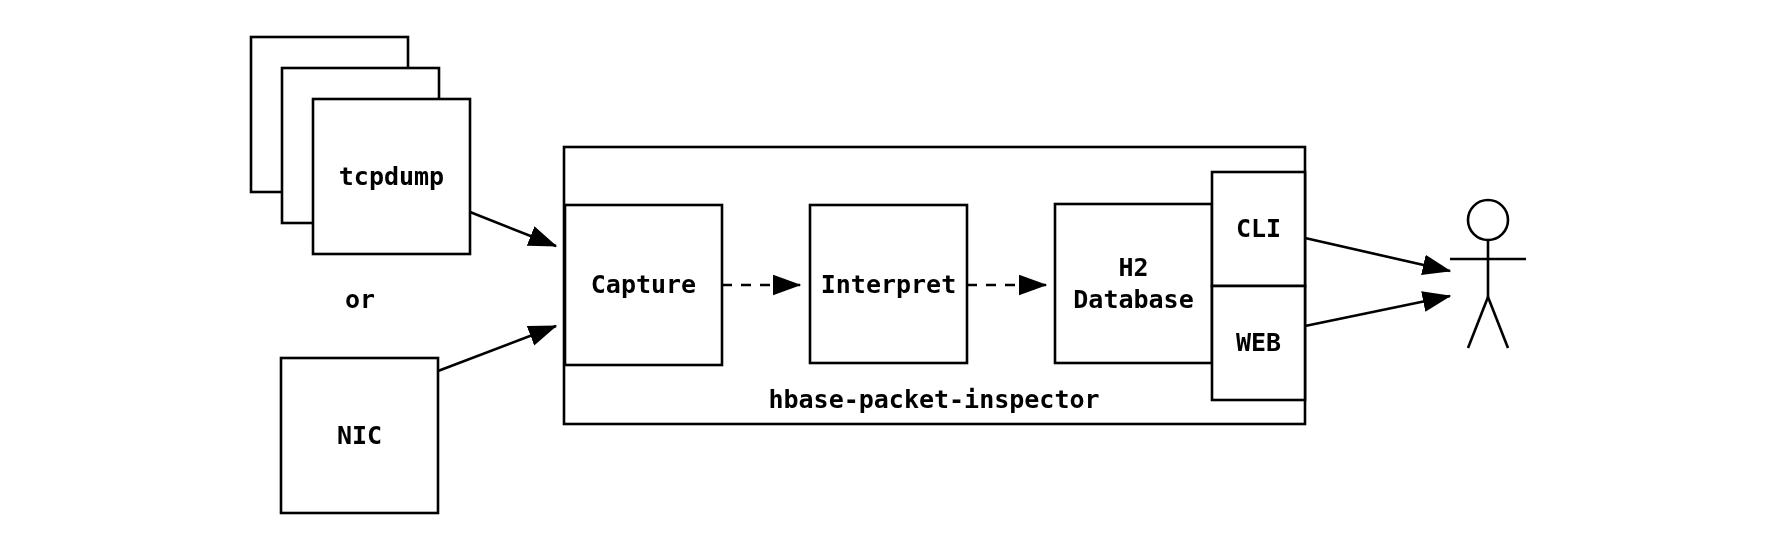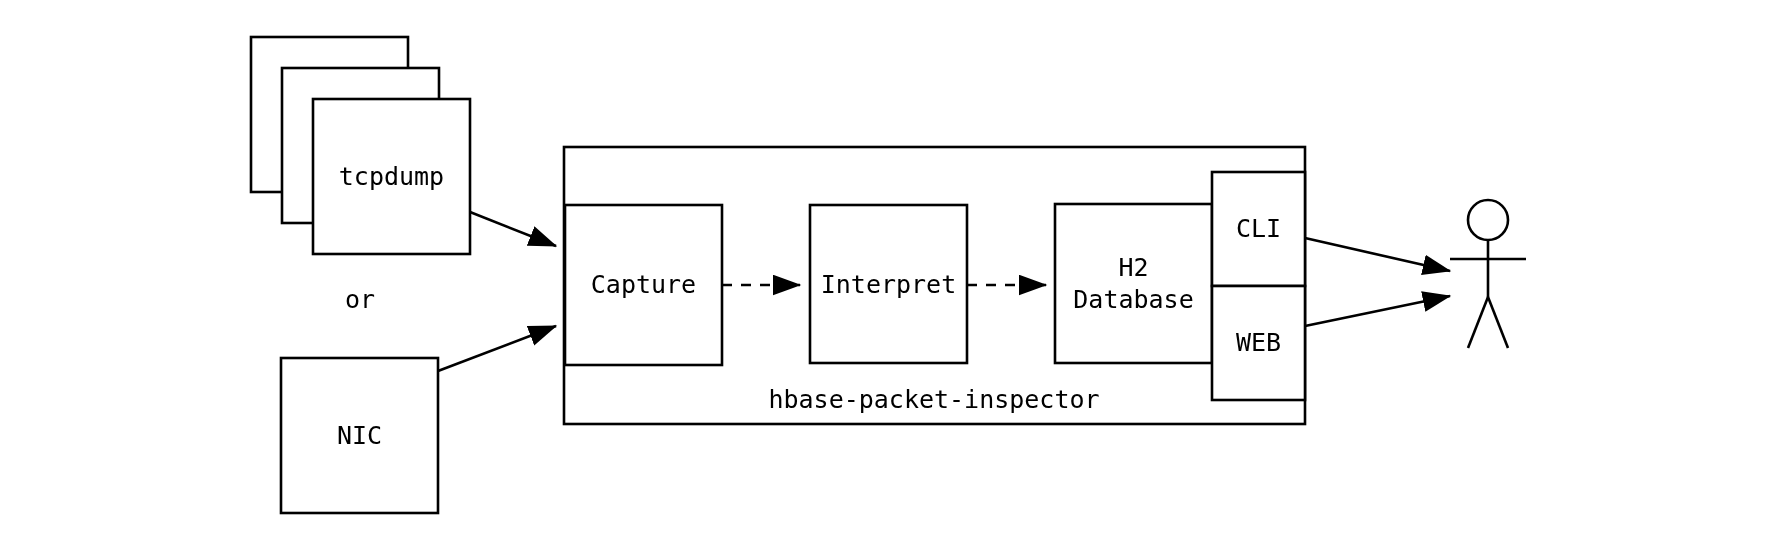--- a/index.html
+++ b/index.html
@@ -11,20 +11,21 @@
     width: 1776px;
     height: 560px;
     font-family: "DejaVu Sans Mono", "Liberation Mono", monospace;
     overflow: hidden;
   }
   #diagram-root {
     position: relative;
     width: 1776px;
     height: 560px;
     background: #ffffff;
+    font-weight: bold;
   }
   svg.diagram {
     display: block;
     width: 1776px;
     height: 560px;
   }
   .node-rect {
     fill: #ffffff;
     stroke: #000000;
     stroke-width: 2.6;

